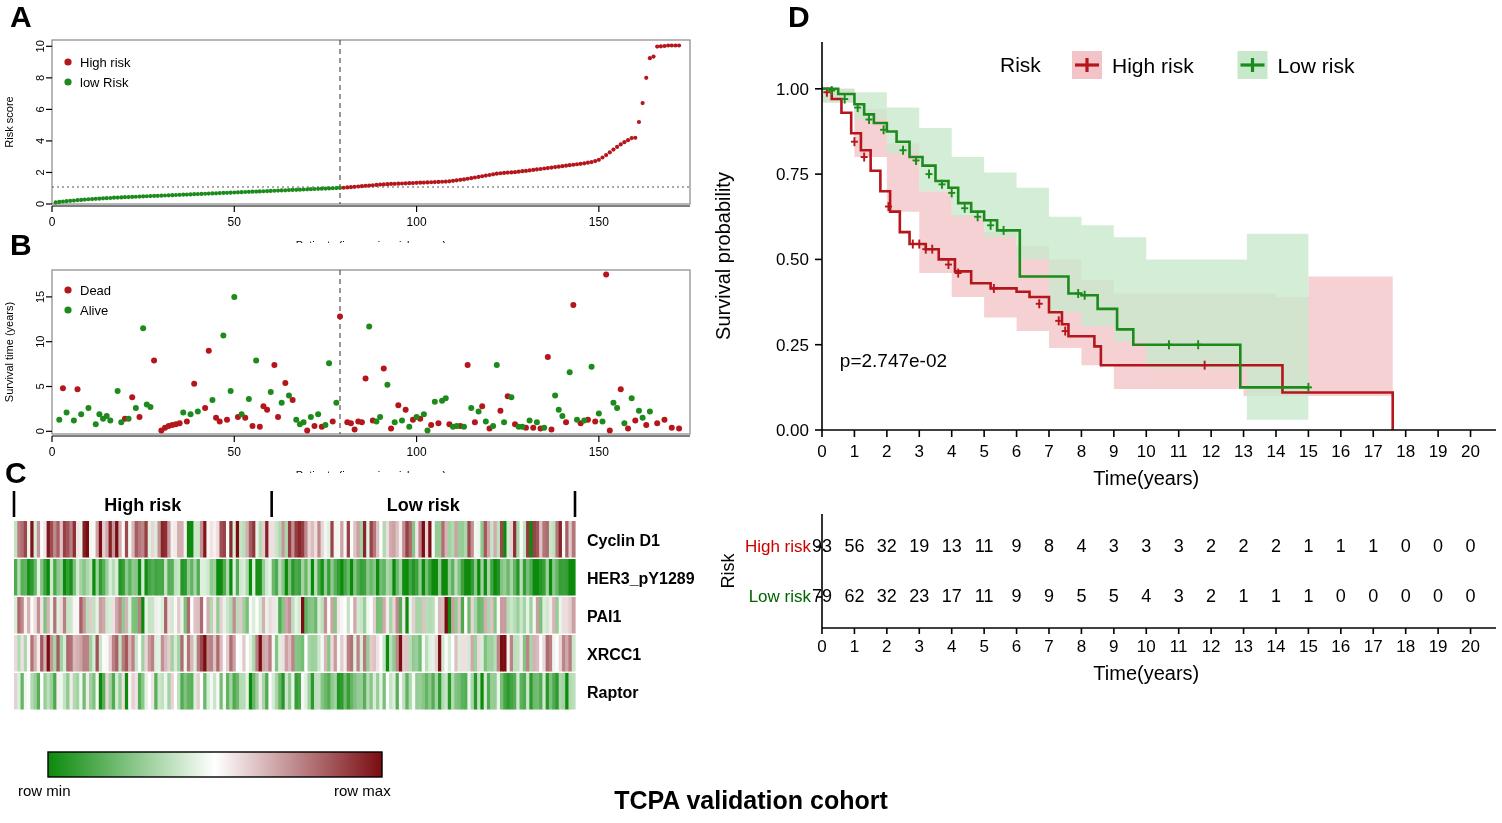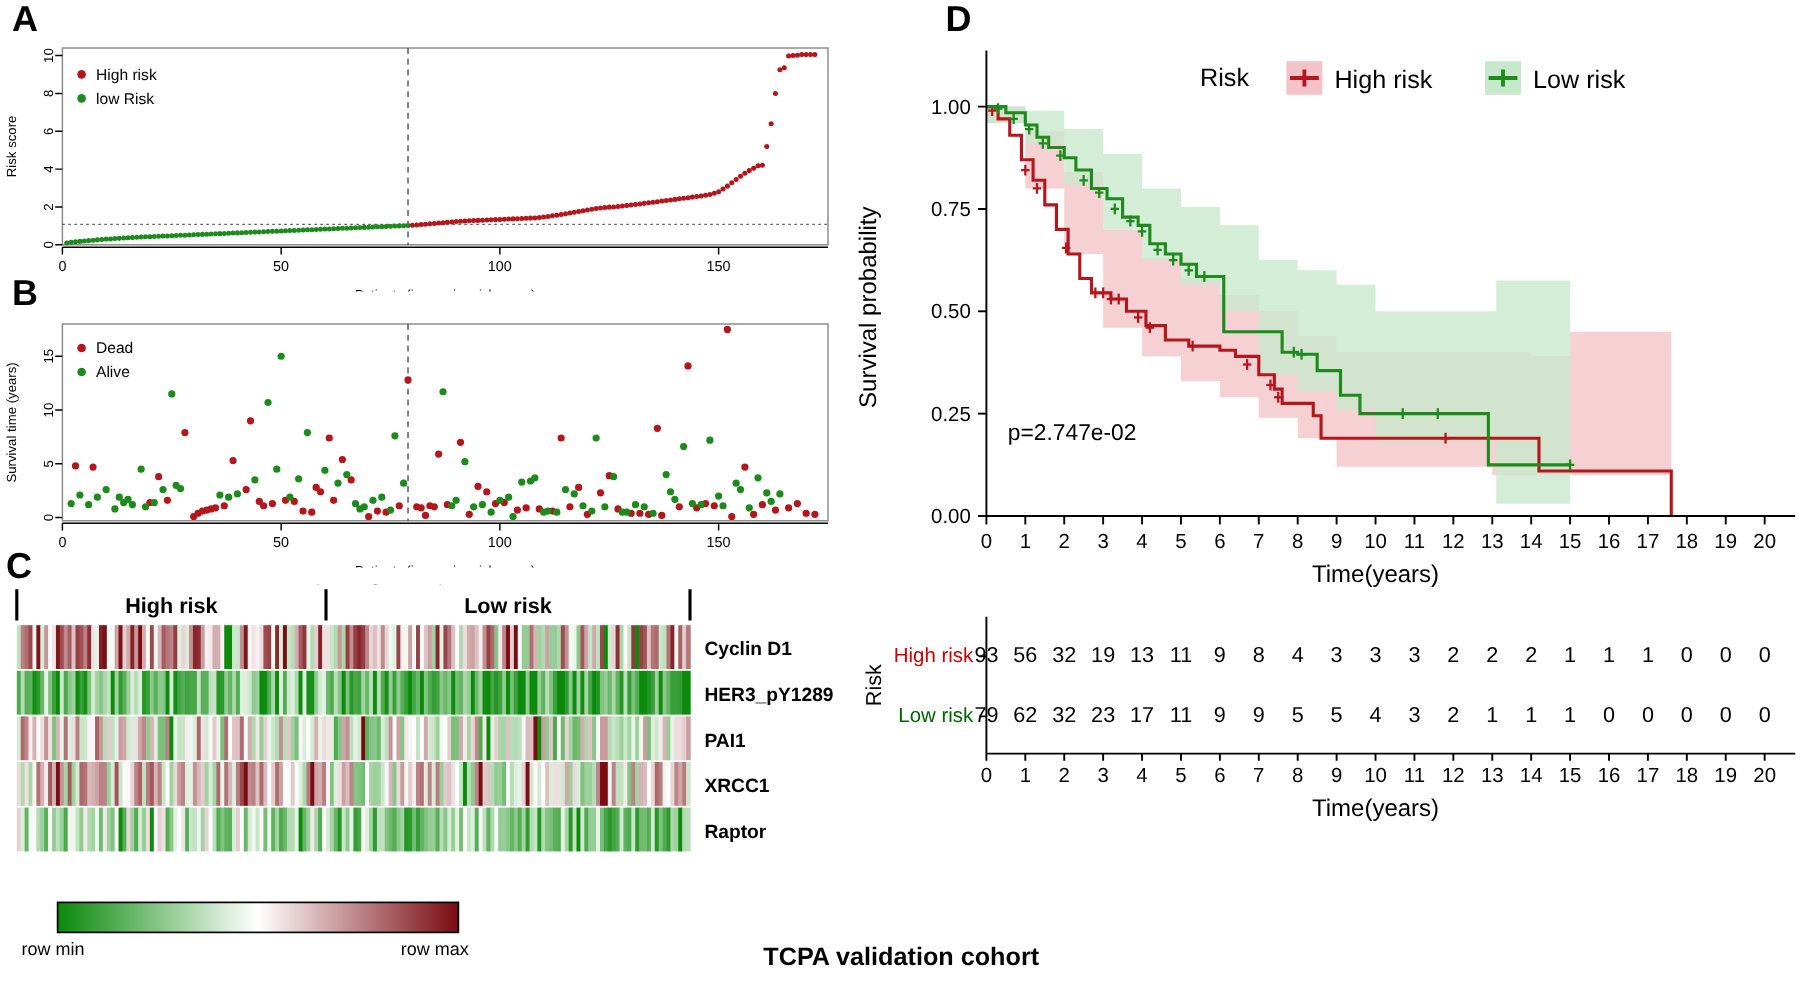--- a/index.html
+++ b/index.html
@@ -1550,13 +1550,13 @@
     <line x1="705.6893203883495" y1="128" x2="705.6893203883495" y2="134" stroke="#000" stroke-width="1.6"></line>
     <text x="705.6893203883495" y="152" text-anchor="middle" font-size="17" font-family="&quot;Liberation Sans&quot;, sans-serif">18</text>
     <line x1="738.1165048543688" y1="128" x2="738.1165048543688" y2="134" stroke="#000" stroke-width="1.6"></line>
     <text x="738.1165048543688" y="152" text-anchor="middle" font-size="17" font-family="&quot;Liberation Sans&quot;, sans-serif">19</text>
     <line x1="770.5436893203882" y1="128" x2="770.5436893203882" y2="134" stroke="#000" stroke-width="1.6"></line>
     <text x="770.5436893203882" y="152" text-anchor="middle" font-size="17" font-family="&quot;Liberation Sans&quot;, sans-serif">20</text>
     <text x="446.2718446601941" y="180" text-anchor="middle" font-size="20" font-family="&quot;Liberation Sans&quot;, sans-serif">Time(years)</text>
     <text x="34" y="71" text-anchor="middle" font-size="18" font-family="&quot;Liberation Sans&quot;, sans-serif" transform="rotate(-90,34,71)">Risk</text>
   </svg>
 
-<div class="ttl" style="left:0;top:786px;width:1502px;text-align:center;font-size:21px;">TCPA validation cohort</div>
+<div class="ttl" style="left:0;top:786px;width:1502px;text-align:center;font-size:25px;">TCPA validation cohort</div>
 
 </body></html>

